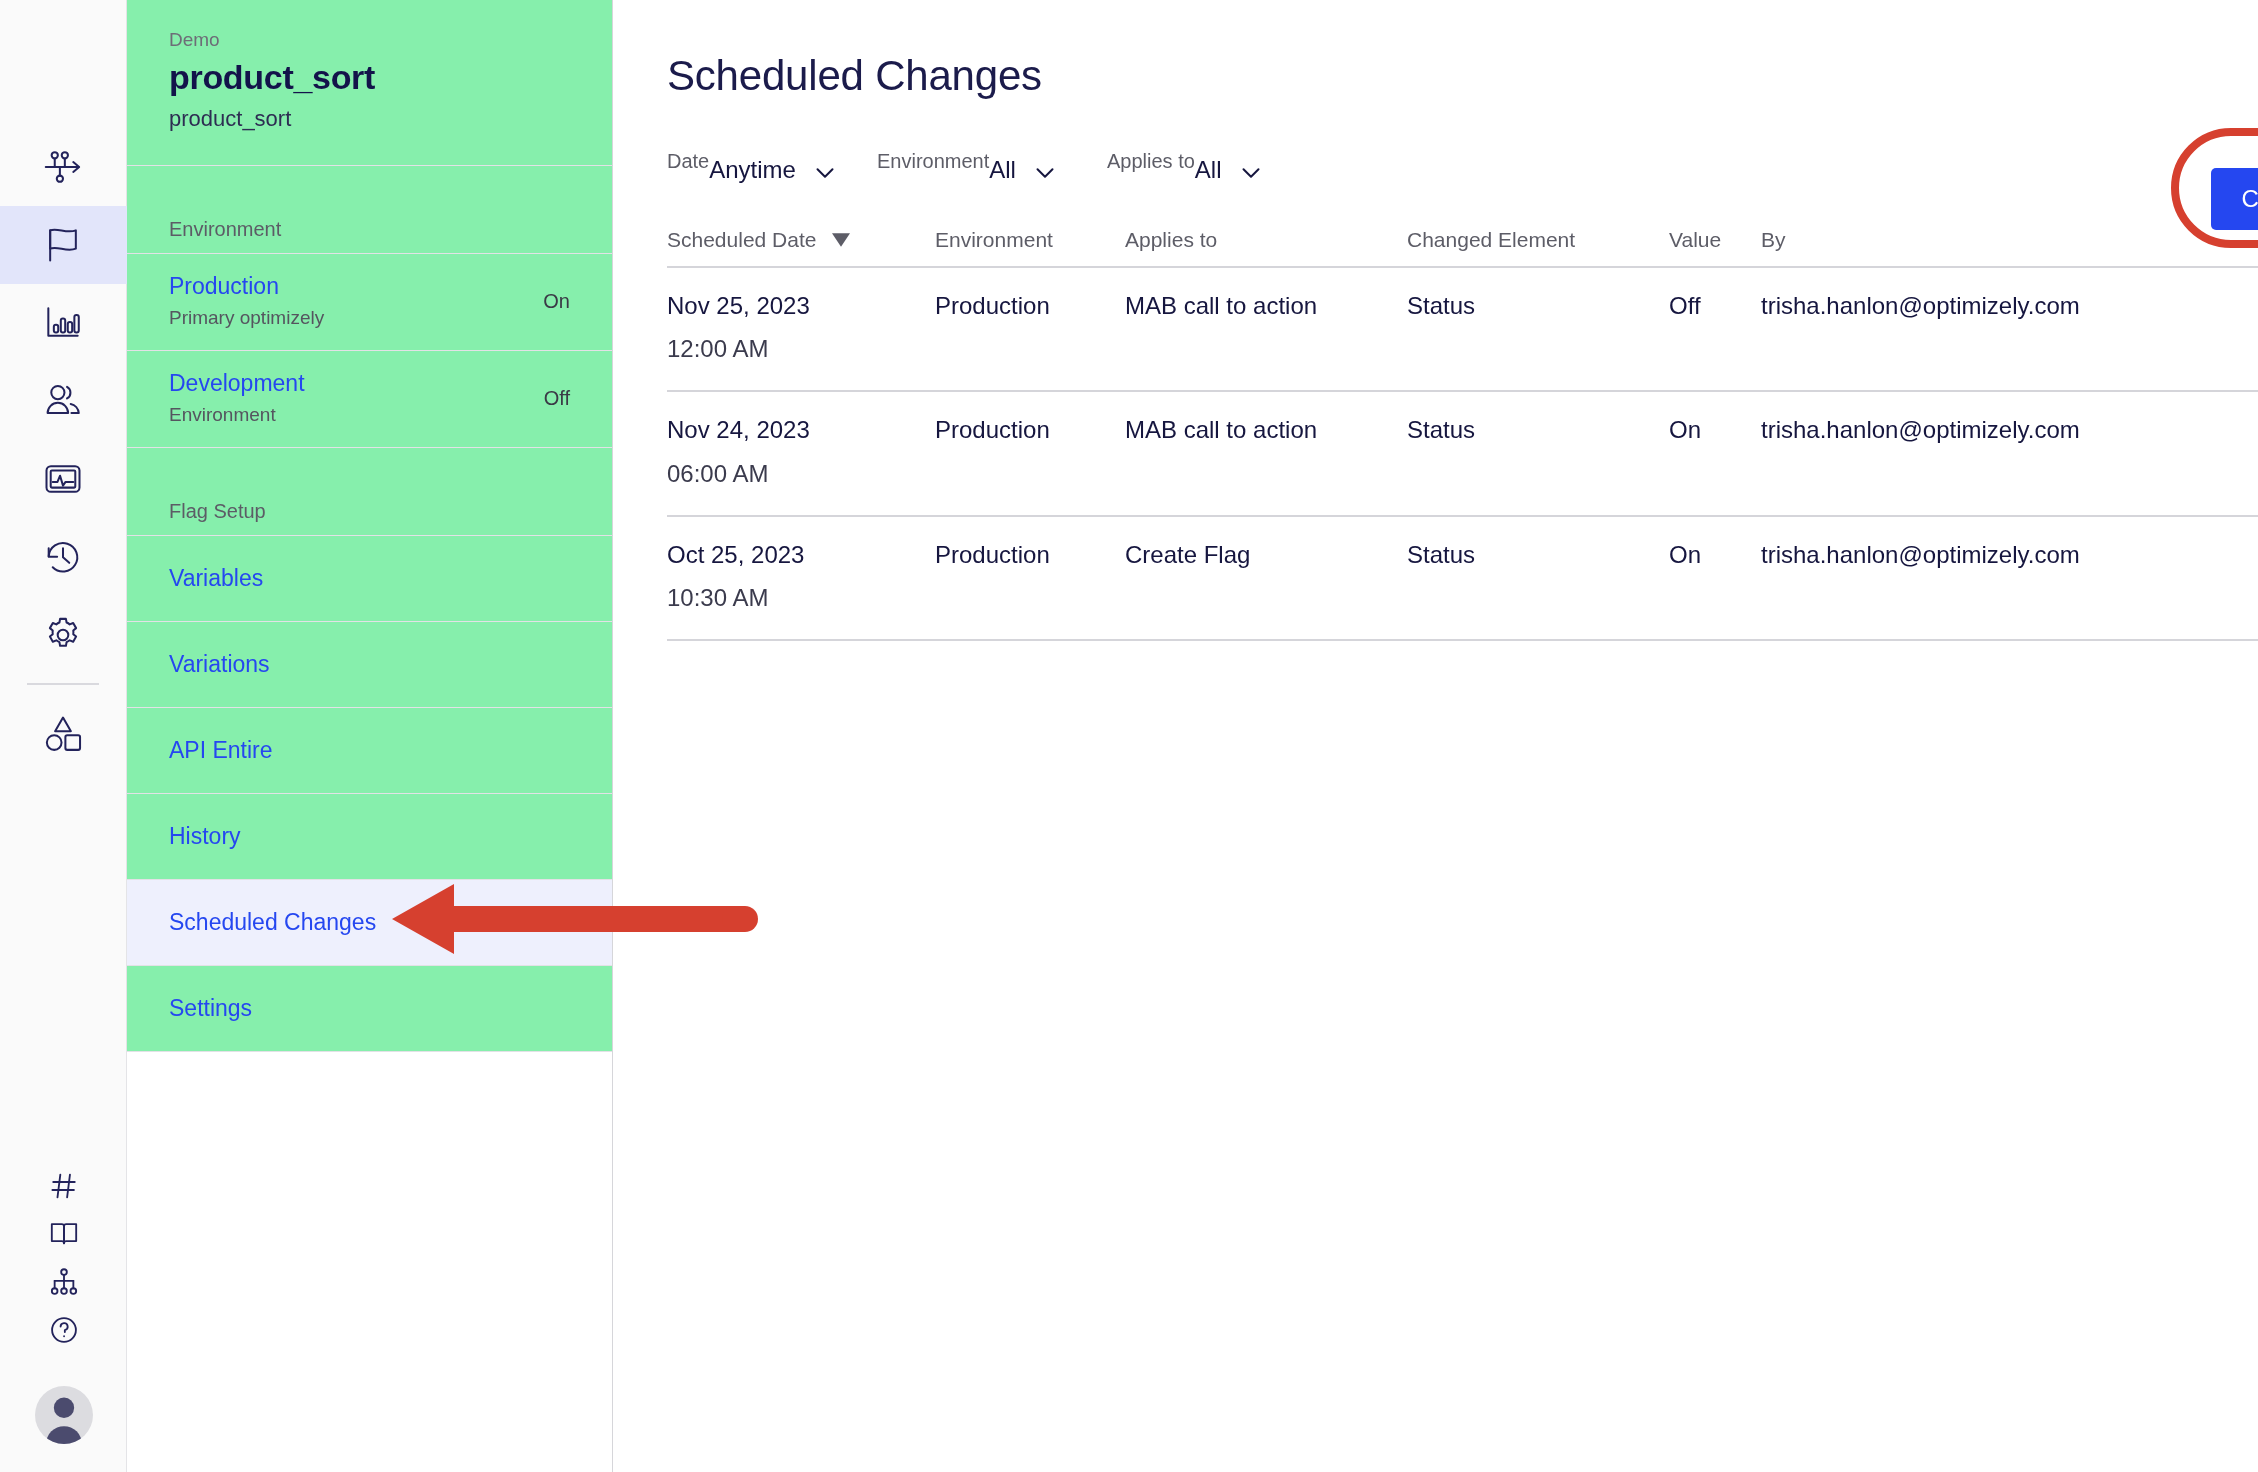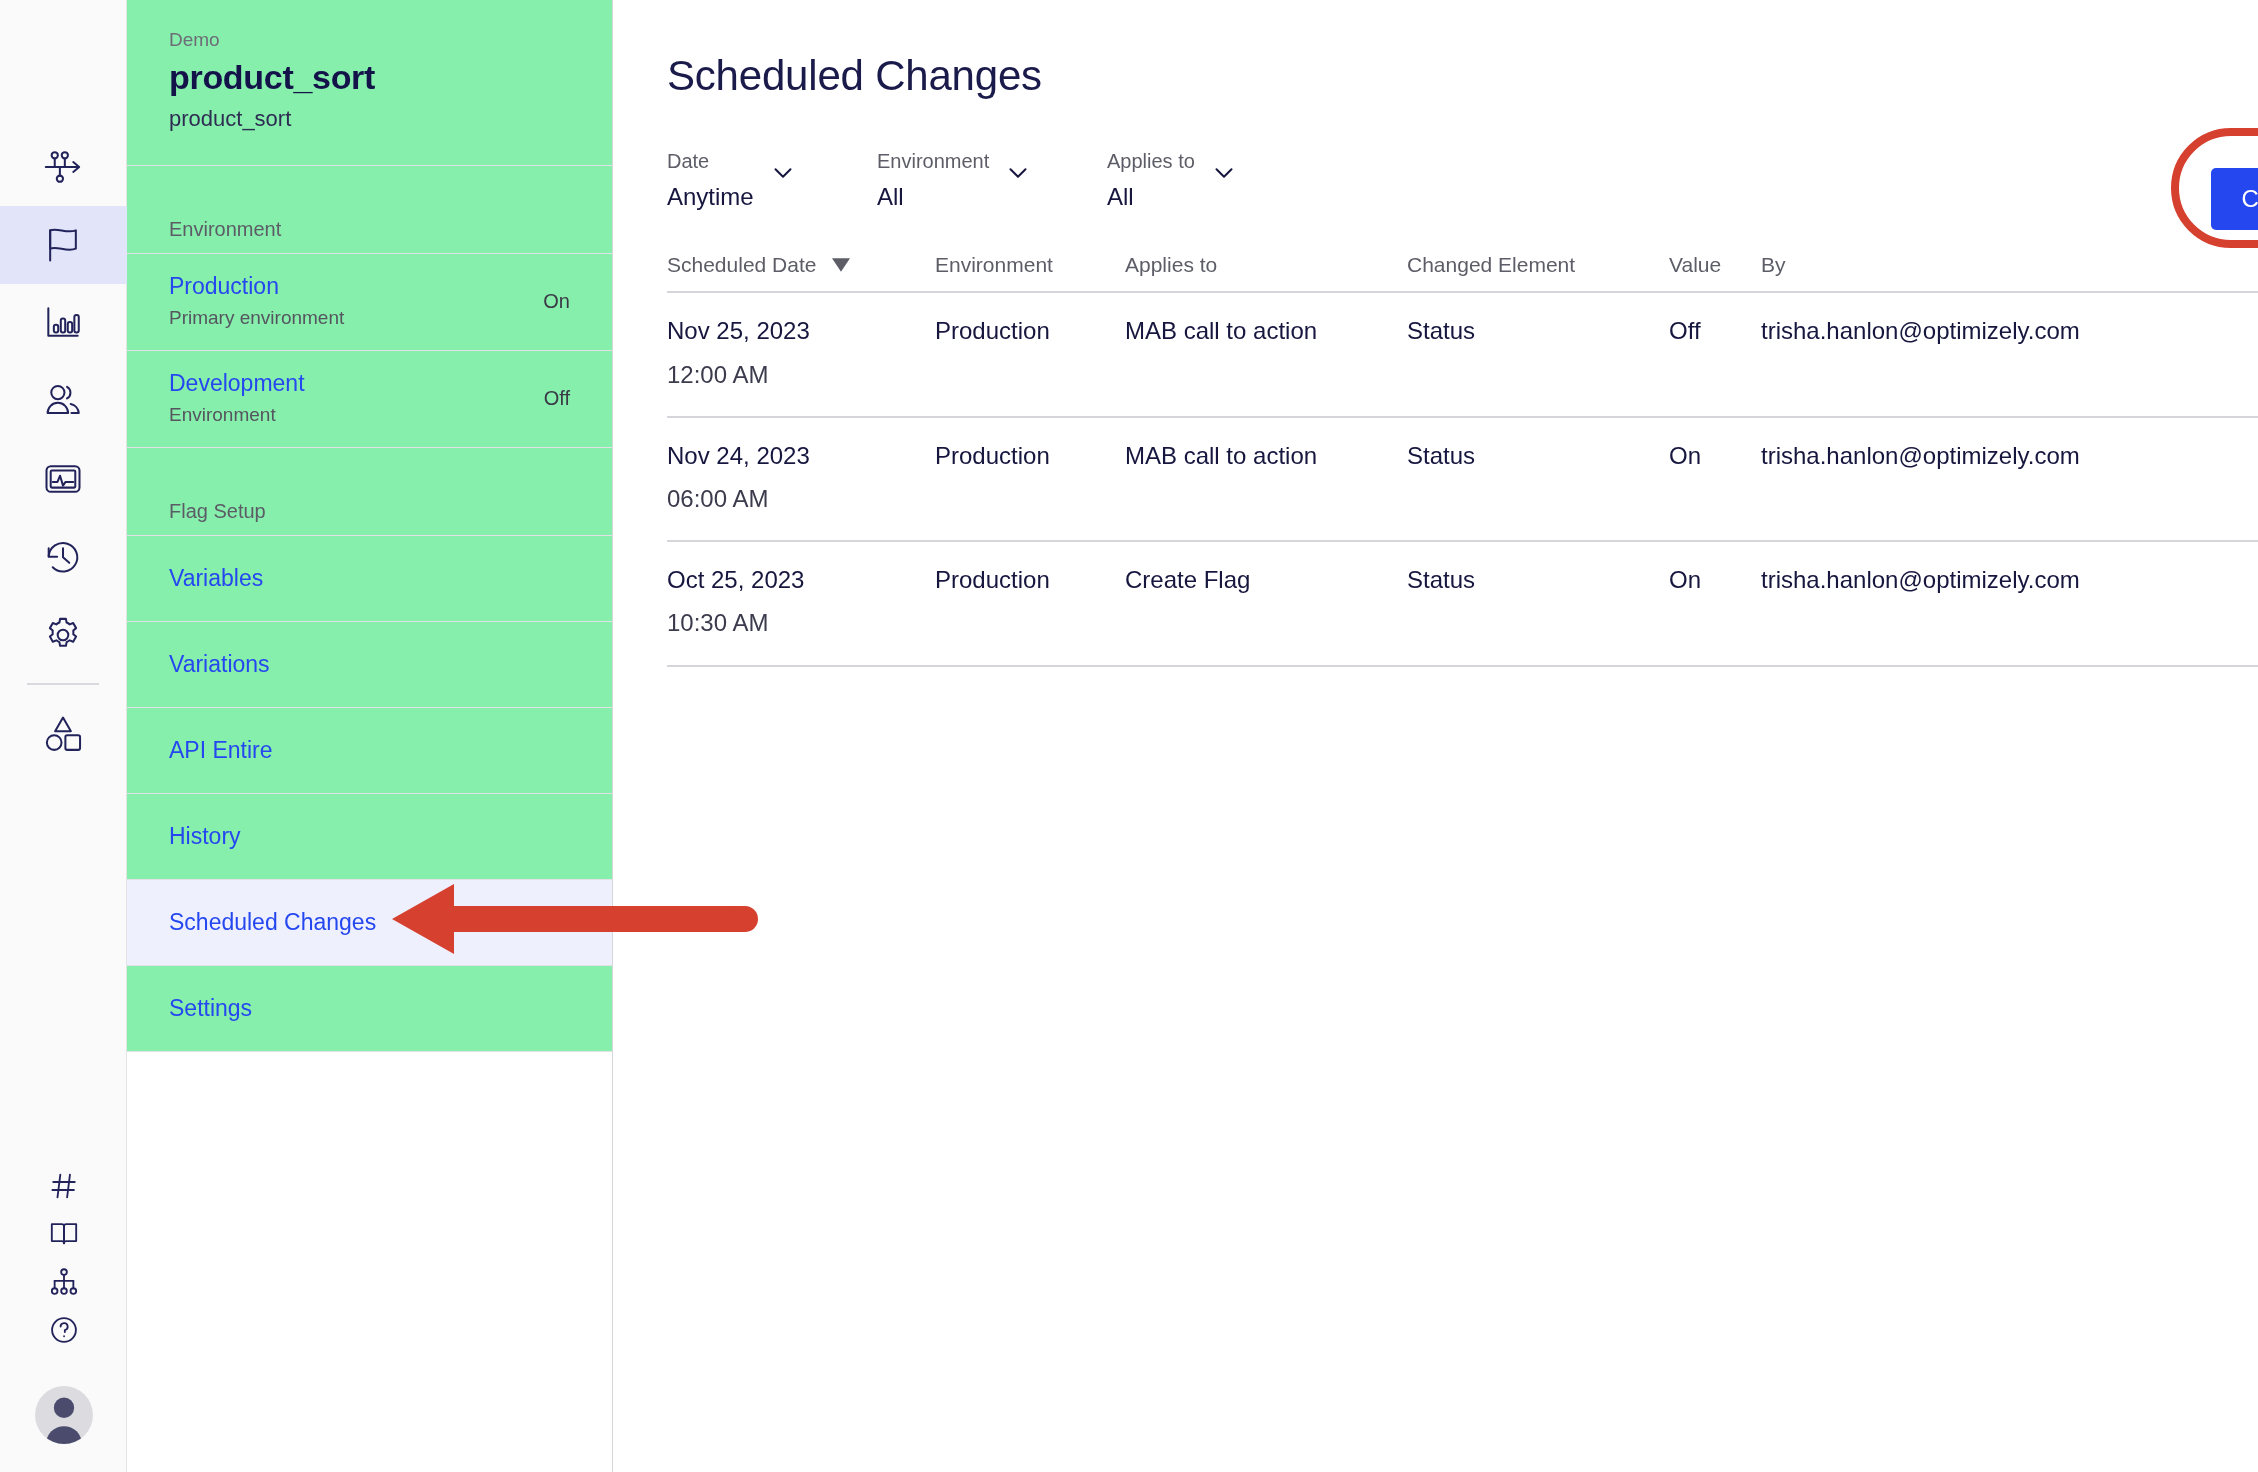--- a/index.html
+++ b/index.html
@@ -88,21 +88,21 @@
   .main { flex: 1 1 auto; height: 1472px; background: #ffffff; position: relative; padding: 0 0 0 0; }
   .page-title {
     font-size: 42px; color: #1b1b4b; font-weight: 400;
     padding: 52px 0 0 54px; letter-spacing: -0.2px;
   }
 
   .filters { display: flex; align-items: flex-start; padding: 48px 0 0 54px; gap: 0; }
   .filter {
     display: flex; align-items: flex-start; margin-right: 22px;
   }
-  .filter-texts { display: flex; flex-direction: column; }
+  .filter-texts { display: flex; flex-direction: row; }
   .filter-label { font-size: 20px; color: #5d5d67; line-height: 1.35; }
   .filter-value { font-size: 24px; color: #16163f; line-height: 1.35; margin-top: 6px; }
   .chev { margin: 10px 0 0 14px; color: #16163f; display: flex; }
   .f-date  { width: 188px; }
   .f-env   { width: 208px; }
   .f-app   { width: 180px; }
 
   .cta-wrap {
     position: absolute; right: 88px; top: 168px;
   }
@@ -305,21 +305,21 @@
       <div class="flag-eyebrow">Demo</div>
       <div class="flag-title">product_sort</div>
       <div class="flag-key">product_sort</div>
     </div>
 
     <div class="group-label">Environment</div>
 
     <div class="env-row">
       <div>
         <div class="env-name">Production</div>
-        <div class="env-sub">Primary environment</div>
+        <div class="env-sub">Primary optimizely</div>
       </div>
       <div class="env-state">On</div>
     </div>
 
     <div class="env-row">
       <div>
         <div class="env-name">Development</div>
         <div class="env-sub">Environment</div>
       </div>
       <div class="env-state">Off</div>

